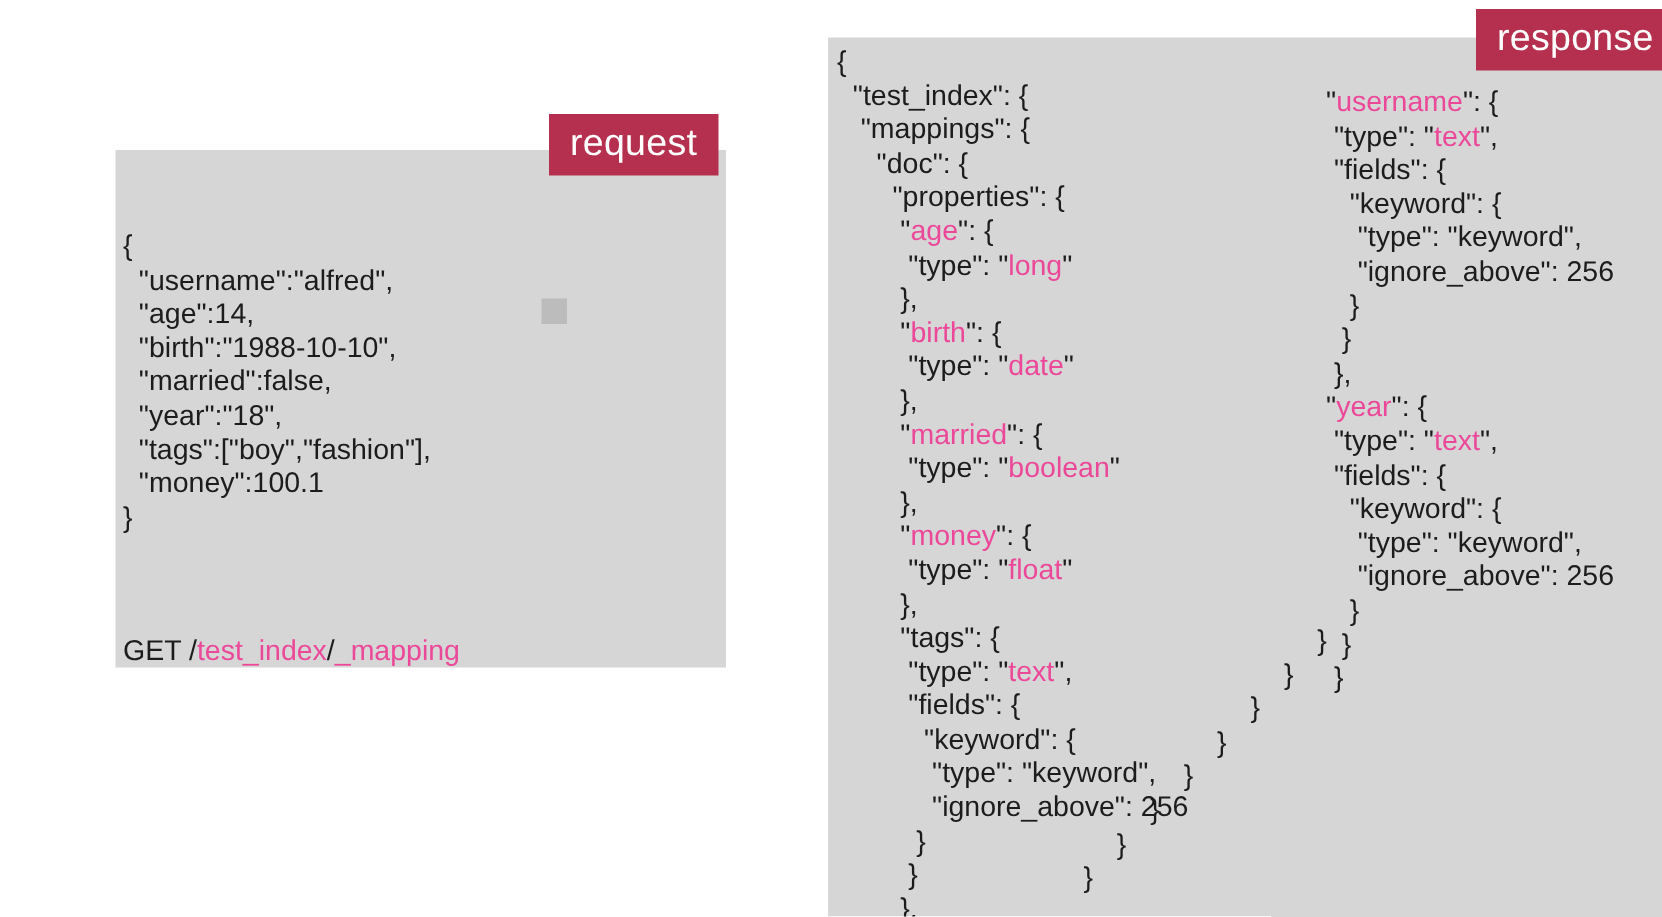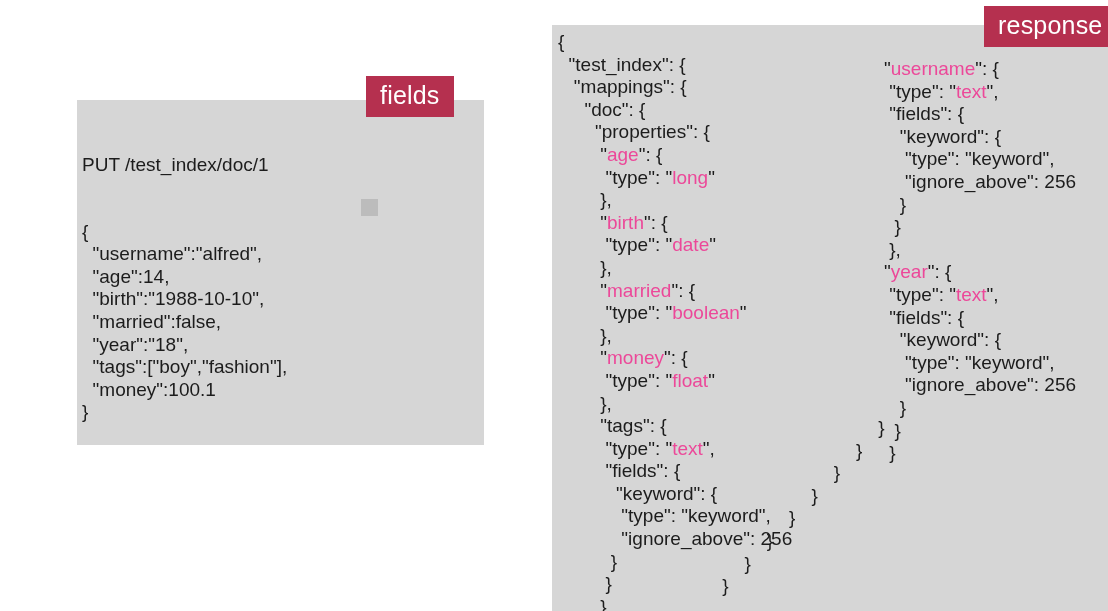--- a/index.html
+++ b/index.html
@@ -95,25 +95,25 @@
     width: 17px;
     height: 17px;
     background: #bcbcbc;
   }
 </style>
 </head>
 <body>
 
 <div class="panel" id="request-panel"></div>
 <div id="gray-square"></div>
-<div class="badge" id="request-badge">fields</div>
+<div class="badge" id="request-badge">request</div>
 
 <div class="code" id="request-code">
-  <div class="ln"><span>PUT</span><span> /test_index/doc/1</span></div>
   <div id="request-body"><div class="ln">{</div><div class="ln">  "username":"alfred",</div><div class="ln">  "age":14,</div><div class="ln">  "birth":"1988-10-10",</div><div class="ln">  "married":false,</div><div class="ln">  "year":"18",</div><div class="ln">  "tags":["boy","fashion"],</div><div class="ln">  "money":100.1</div><div class="ln">}</div><div class="ln">&nbsp;</div></div>
+  <div class="ln"><span>GET</span><span> /</span><span class="rd">test_index</span><span>/</span><span class="rd">_mapping</span></div>
 </div>
 
 <div class="panel" id="response-panel"></div>
 <div class="badge" id="response-badge">response</div>
 
 <div class="code" id="response-left-code"><div class="ln"><span>{</span></div><div class="ln"><span>  "test_index": {</span></div><div class="ln"><span>   "mappings": {</span></div><div class="ln"><span>     "doc": {</span></div><div class="ln"><span>       "properties": {</span></div><div class="ln"><span>        "</span><span class="rd">age</span><span>": {</span></div><div class="ln"><span>         "type": "</span><span class="rd">long</span><span>"</span></div><div class="ln"><span>        },</span></div><div class="ln"><span>        "</span><span class="rd">birth</span><span>": {</span></div><div class="ln"><span>         "type": "</span><span class="rd">date</span><span>"</span></div><div class="ln"><span>        },</span></div><div class="ln"><span>        "</span><span class="rd">married</span><span>": {</span></div><div class="ln"><span>         "type": "</span><span class="rd">boolean</span><span>"</span></div><div class="ln"><span>        },</span></div><div class="ln"><span>        "</span><span class="rd">money</span><span>": {</span></div><div class="ln"><span>         "type": "</span><span class="rd">float</span><span>"</span></div><div class="ln"><span>        },</span></div><div class="ln"><span>        "tags": {</span></div><div class="ln"><span>         "type": "</span><span class="rd">text</span><span>",</span></div><div class="ln"><span>         "fields": {</span></div><div class="ln"><span>           "keyword": {</span></div><div class="ln"><span>            "type": "keyword",</span></div><div class="ln"><span>            "ignore_above": 256</span></div><div class="ln"><span>          }</span></div><div class="ln"><span>         }</span></div><div class="ln"><span>        },</span></div></div>
 <div class="code" id="response-right-code"><div class="ln"><span>"</span><span class="rd">username</span><span>": {</span></div><div class="ln"><span> "type": "</span><span class="rd">text</span><span>",</span></div><div class="ln"><span> "fields": {</span></div><div class="ln"><span>   "keyword": {</span></div><div class="ln"><span>    "type": "keyword",</span></div><div class="ln"><span>    "ignore_above": 256</span></div><div class="ln"><span>   }</span></div><div class="ln"><span>  }</span></div><div class="ln"><span> },</span></div><div class="ln"><span>"</span><span class="rd">year</span><span>": {</span></div><div class="ln"><span> "type": "</span><span class="rd">text</span><span>",</span></div><div class="ln"><span> "fields": {</span></div><div class="ln"><span>   "keyword": {</span></div><div class="ln"><span>    "type": "keyword",</span></div><div class="ln"><span>    "ignore_above": 256</span></div><div class="ln"><span>   }</span></div><div class="ln"><span>  }</span></div><div class="ln"><span> }</span></div></div>
 <div class="code" id="response-braces"><div class="ln" style="margin-left: 0px;">        }</div><div class="ln" style="margin-left: -17px;">       }</div><div class="ln" style="margin-left: -34px;">      }</div><div class="ln" style="margin-left: -51px;">     }</div><div class="ln" style="margin-left: -68px;">    }</div><div class="ln" style="margin-left: -85px;">   }</div><div class="ln" style="margin-left: -102px;">  }</div><div class="ln" style="margin-left: -119px;"> }</div></div>
 
 </body></html>

